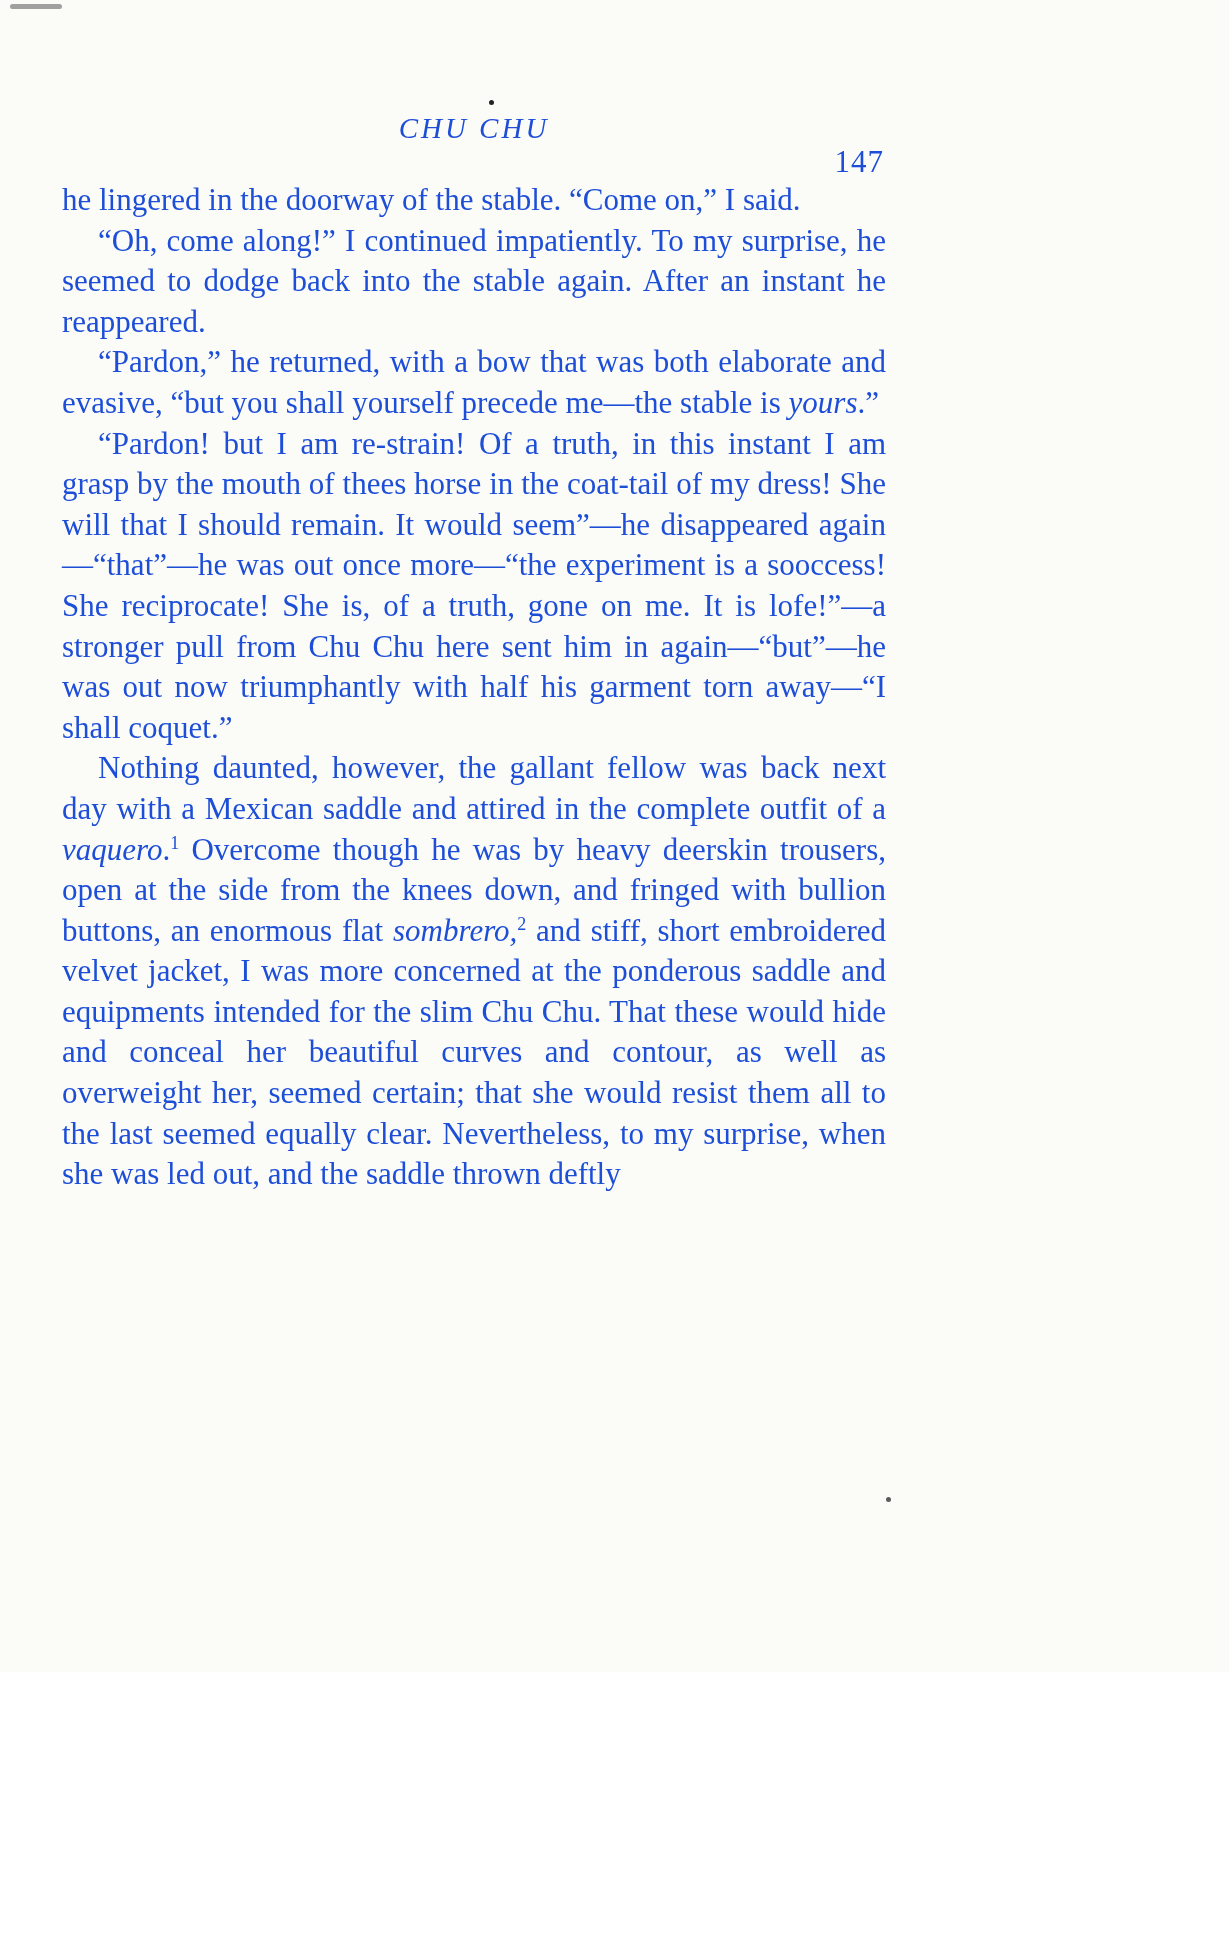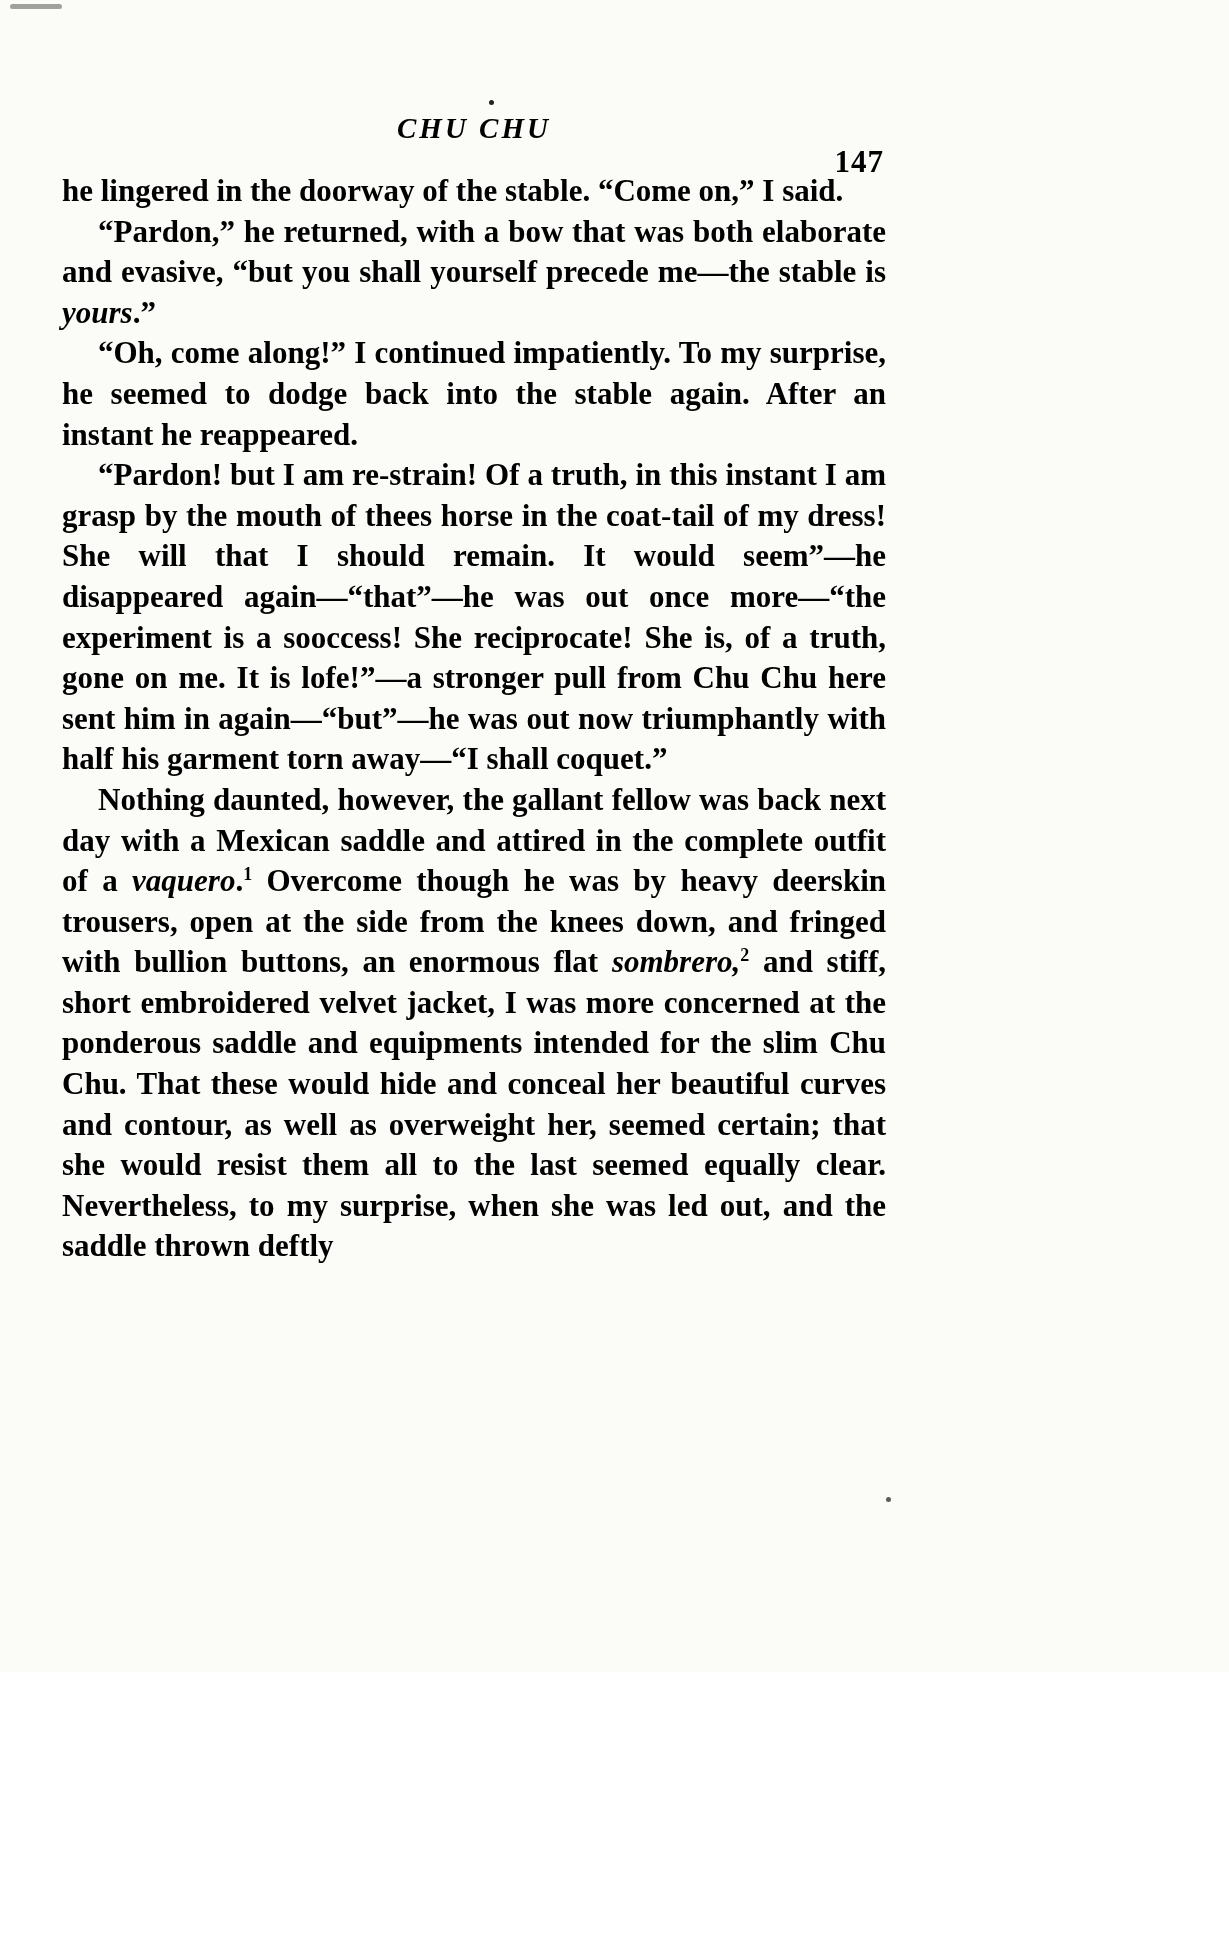--- a/index.html
+++ b/index.html
@@ -2,23 +2,22 @@
 <html><head>
 <meta charset="utf-8">
 <style>
   html, body { margin: 0; padding: 0; }
   .page {
     position: relative;
     width: 1229px;
     height: 1672px;
     background: #fbfbf8;
     font-family: "Liberation Serif", "DejaVu Serif", serif;
-    color: #000000;
+    color: #1d4ed8;
     overflow: hidden;
-    font-weight: bold;
   }
   .column {
     position: absolute;
     left: 62px;
     top: 112px;
     width: 824px;
   }
   .header {
     position: relative;
     height: 44px;
@@ -32,21 +31,21 @@
   .page-number {
     position: absolute;
     right: 2px;
     top: -2px;
     font-size: 31px;
     font-style: normal;
     letter-spacing: 1px;
     margin-top: 34px;
   }
   .body-text {
-    margin-top: 15px;
+    margin-top: 24px;
     font-size: 31px;
     line-height: 40.6px;
     text-align: justify;
   }
   .body-text p {
     margin: 0;
     padding: 0;
   }
   .body-text p.indent { text-indent: 36px; }
   .it { font-style: italic; }
@@ -86,25 +85,25 @@
       <div class="page-number">147</div>
     </div>
 
     <div class="body-text">
 
       <p>
         <span>he lingered in the doorway of the stable.  “Come on,” I said.</span>
       </p>
 
       <p class="indent">
-        <span>“Pardon,” he returned, with a bow that was both elaborate and evasive, “but you shall yourself precede me—the stable is </span><span class="it">yours</span><span>.”</span>
+        <span>“Oh, come along!”  I continued impatiently.  To my surprise, he seemed to dodge back into the stable again.  After an instant he reappeared.</span>
       </p>
 
       <p class="indent">
-        <span>“Oh, come along!”  I continued impatiently.  To my surprise, he seemed to dodge back into the stable again.  After an instant he reappeared.</span>
+        <span>“Pardon,” he returned, with a bow that was both elaborate and evasive, “but you shall yourself precede me—the stable is </span><span class="it">yours</span><span>.”</span>
       </p>
 
       <p class="indent">
         <span>“Pardon! but I am re-strain!  Of a truth, in this instant I am grasp by the mouth of thees horse in the coat-tail of my dress!  She will that I should remain.  It would seem”—he disappeared again—“that”—he was out once more—“the experiment is a sooccess! She reciprocate!  She is, of a truth, gone on me.  It is lofe!”—a stronger pull from Chu Chu here sent him in again—“but”—he was out now triumphantly with half his garment torn away—“I shall coquet.”</span>
       </p>
 
       <p class="indent">
         <span>Nothing daunted, however, the gallant fellow was back next day with a Mexican saddle and attired in the complete outfit of a </span><span class="it">vaquero</span><span>.</span><sup>1</sup><span>  Overcome though he was by heavy deerskin trousers, open at the side from the knees down, and fringed with bullion buttons, an enormous flat </span><span class="it">sombrero,</span><sup>2</sup><span> and stiff, short embroidered velvet jacket, I was more concerned at the ponderous saddle and equipments intended for the slim Chu Chu.  That these would hide and conceal her beautiful curves and contour, as well as overweight her, seemed certain; that she would resist them all to the last seemed equally clear.  Nevertheless, to my surprise, when she was led out, and the saddle thrown deftly</span>
       </p>
 

